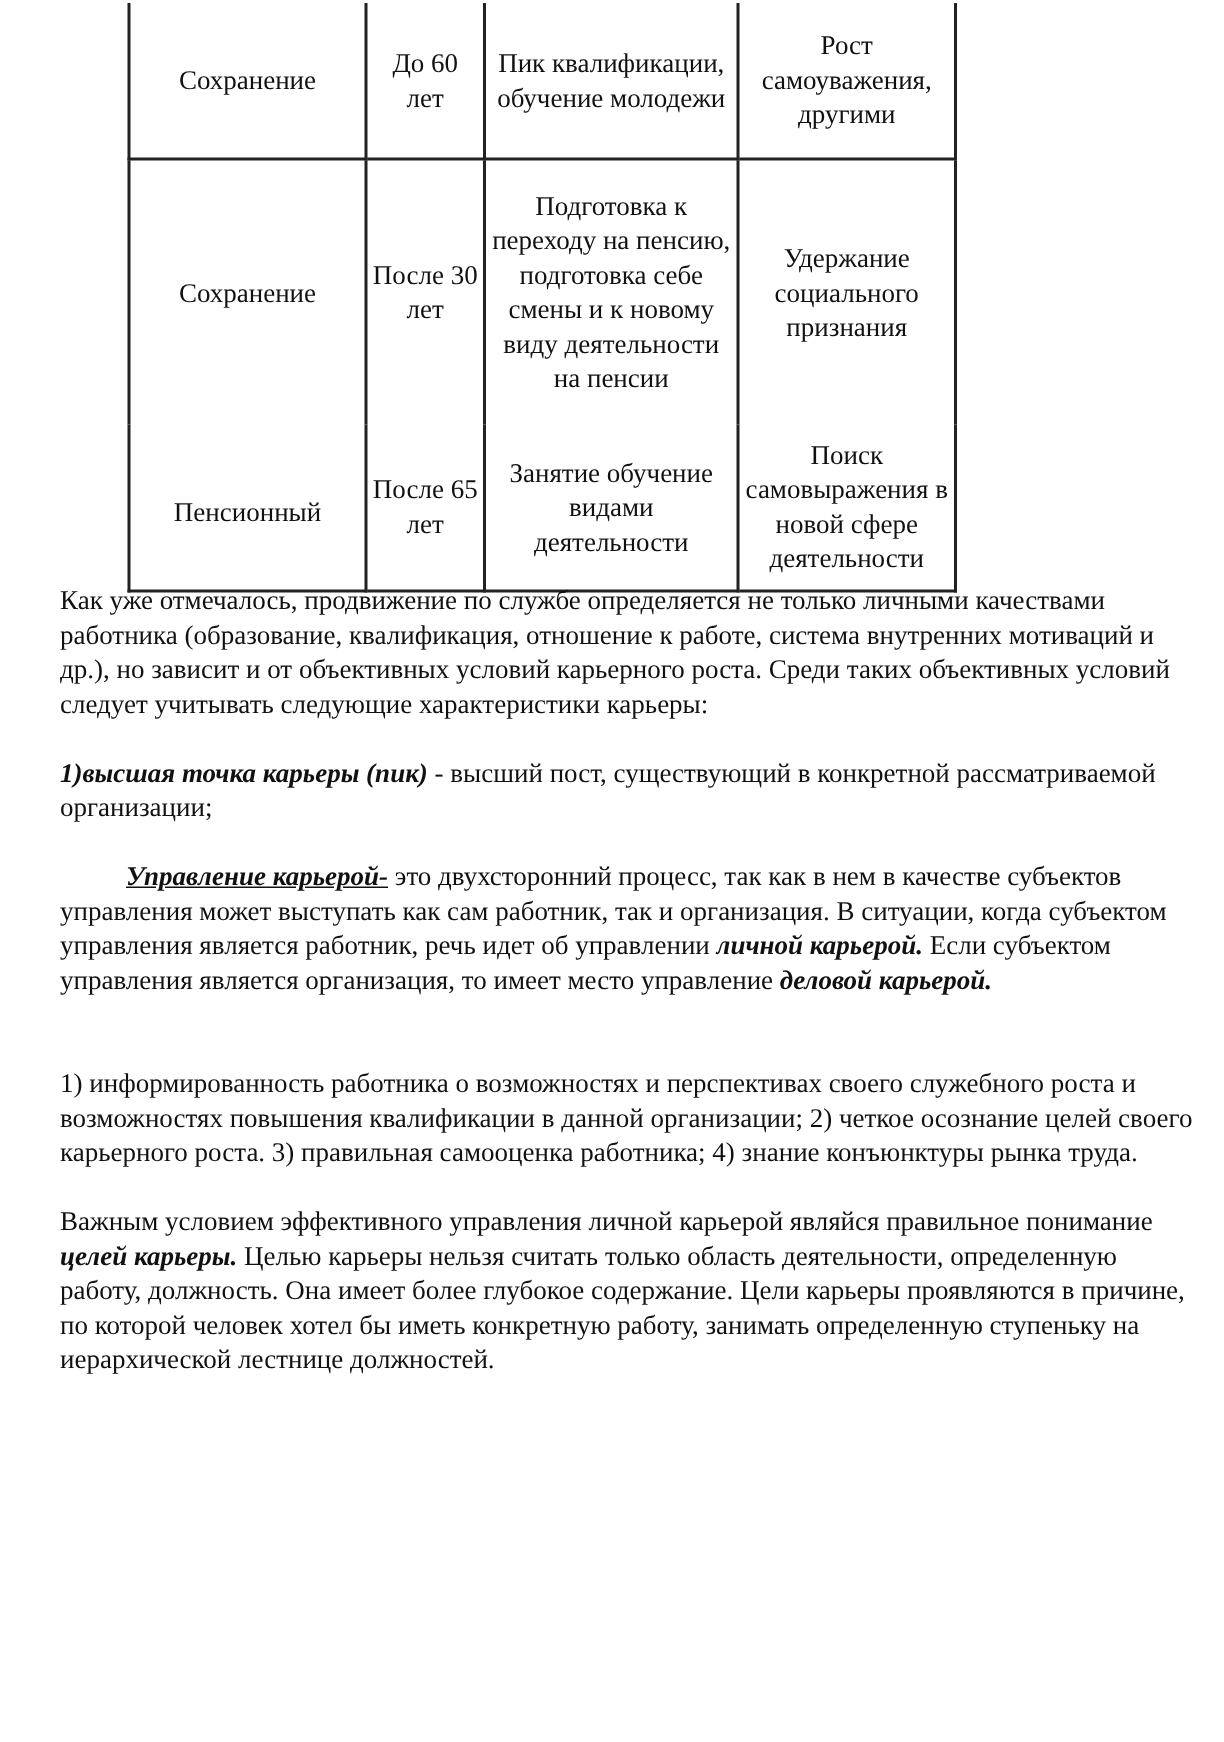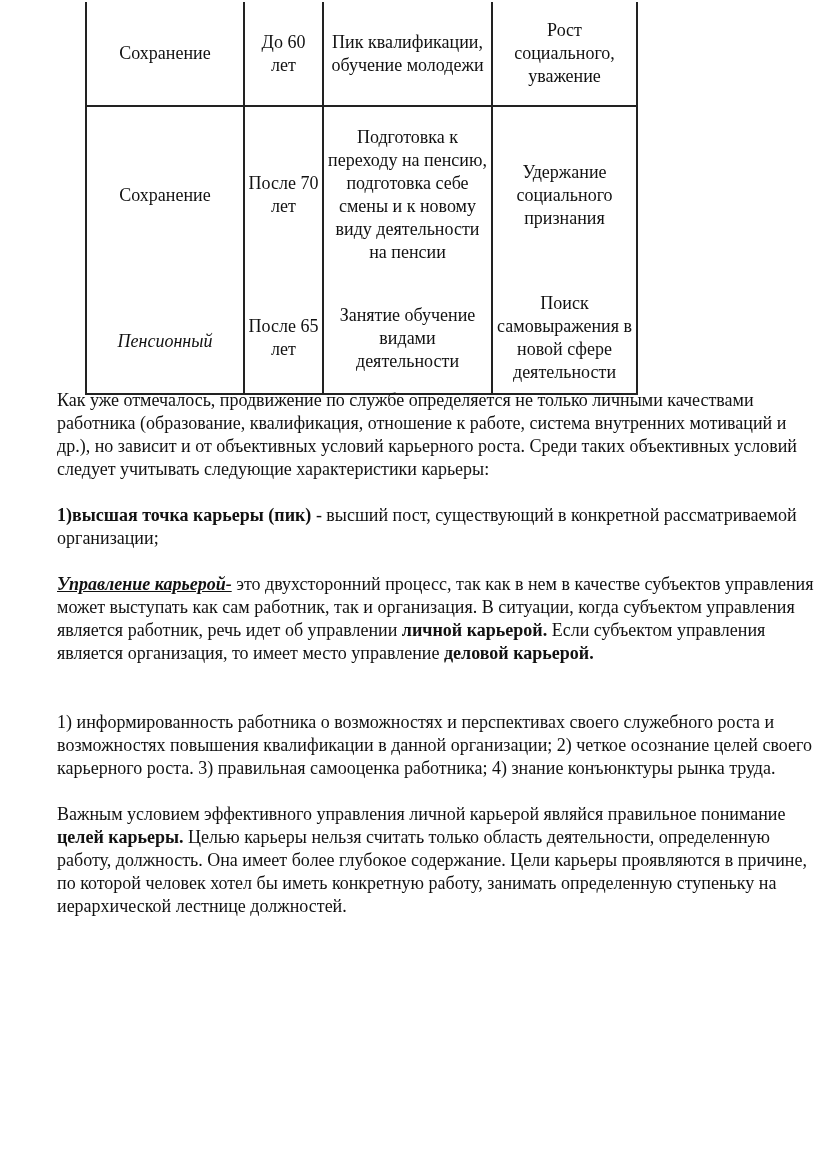--- a/index.html
+++ b/index.html
@@ -39,60 +39,60 @@
       vertical-align: middle;
       padding: 0 2px;
     }
     .career-table col.c1 { width: 158px; }
     .career-table col.c2 { width: 79px; }
     .career-table col.c3 { width: 169px; }
     .career-table col.c4 { width: 145px; }
     .career-table tr.r1 td { height: 103px; border-bottom: 2px solid #222; }
     .career-table tr.r2 td { height: 176px; }
     .career-table tr.r3 td { height: 104px; border-bottom: 2px solid #222; }
-    .career-table tr.r3 td.stage { padding-top: 6px; font-style: italic; }
+    .career-table tr.r3 td.stage { padding-top: 6px; }
 
     
     .body-text {
       position: absolute;
-      left: 57px;
+      left: 40px;
       top: 389px;
       width: 760px;
       font-size: 18px;
       line-height: 23px;
     }
     .body-text p {
       margin: 0;
     }
     .gap { height: 23px; }
-    .bi { font-weight: bold; }
-    .bi-u { font-weight: bold; font-style: italic; text-decoration: underline; }
+    .bi { font-weight: bold; font-style: italic; }
+    .bi-u { font-weight: bold; font-style: italic; text-decoration: underline; margin-left: 44px; }
   </style>
 </head>
 <body>
 
 <div class="page">
 
   <table class="career-table">
     <colgroup>
       <col class="c1">
         <col class="c2">
         <col class="c3">
         <col class="c4">
     </colgroup>
     <tbody>
         <tr class="r1">
       <td>Сохранение</td>
       <td>До 60 лет</td>
       <td>Пик квалификации, обучение молодежи</td>
-      <td>Рост социального, уважение</td>
+      <td>Рост самоуважения, другими</td>
     </tr>
     <tr class="r2">
       <td>Сохранение</td>
-      <td>После 70 лет</td>
+      <td>После 30 лет</td>
       <td>Подготовка к переходу на пенсию, подготовка себе смены и к новому виду деятельности на пенсии</td>
       <td>Удержание социального признания</td>
     </tr>
     <tr class="r3">
       <td class="stage">Пенсионный</td>
       <td>После 65 лет</td>
       <td>Занятие обучение видами деятельности</td>
       <td>Поиск самовыражения в новой сфере деятельности</td>
     </tr>
   </tbody>

